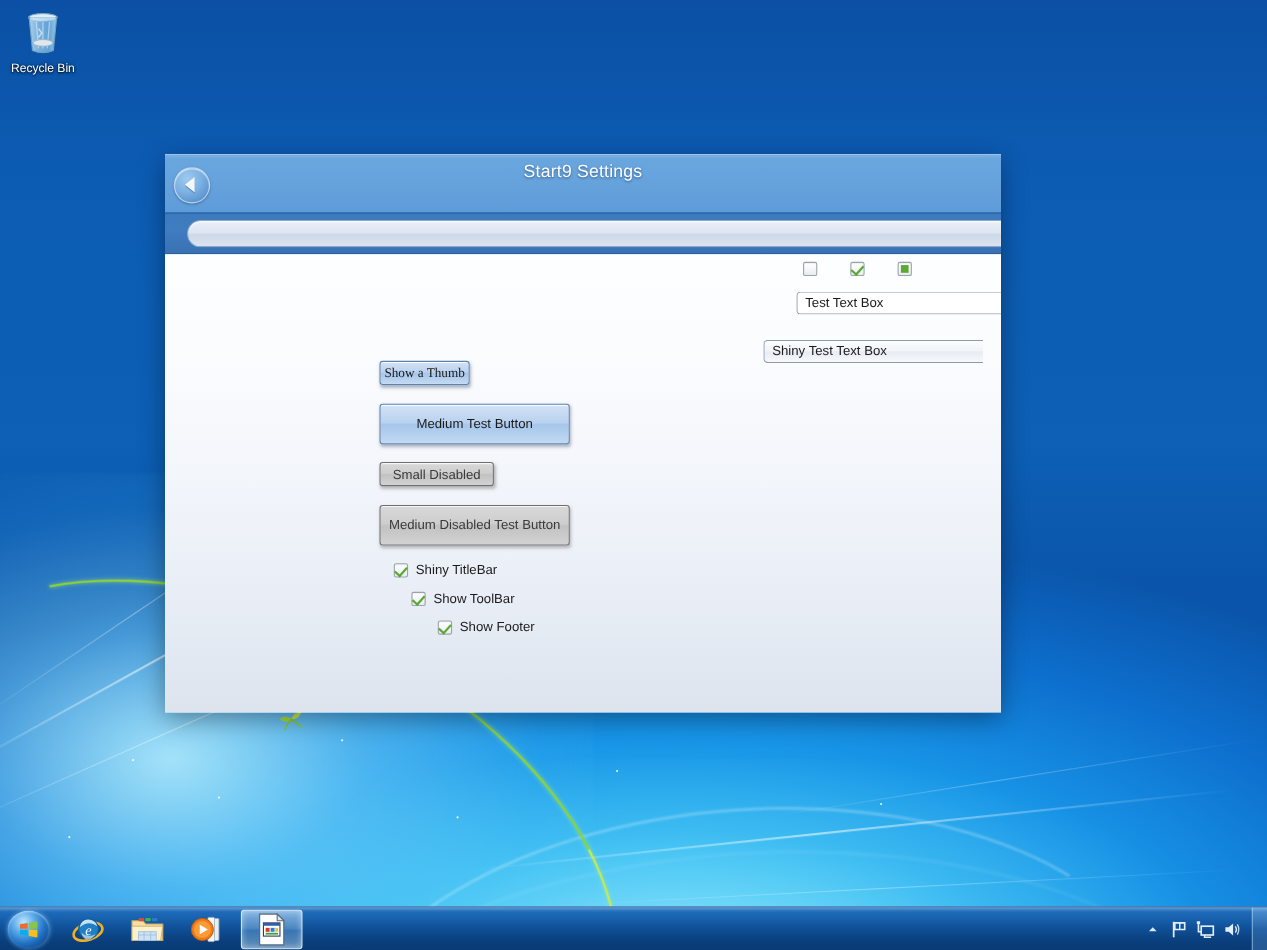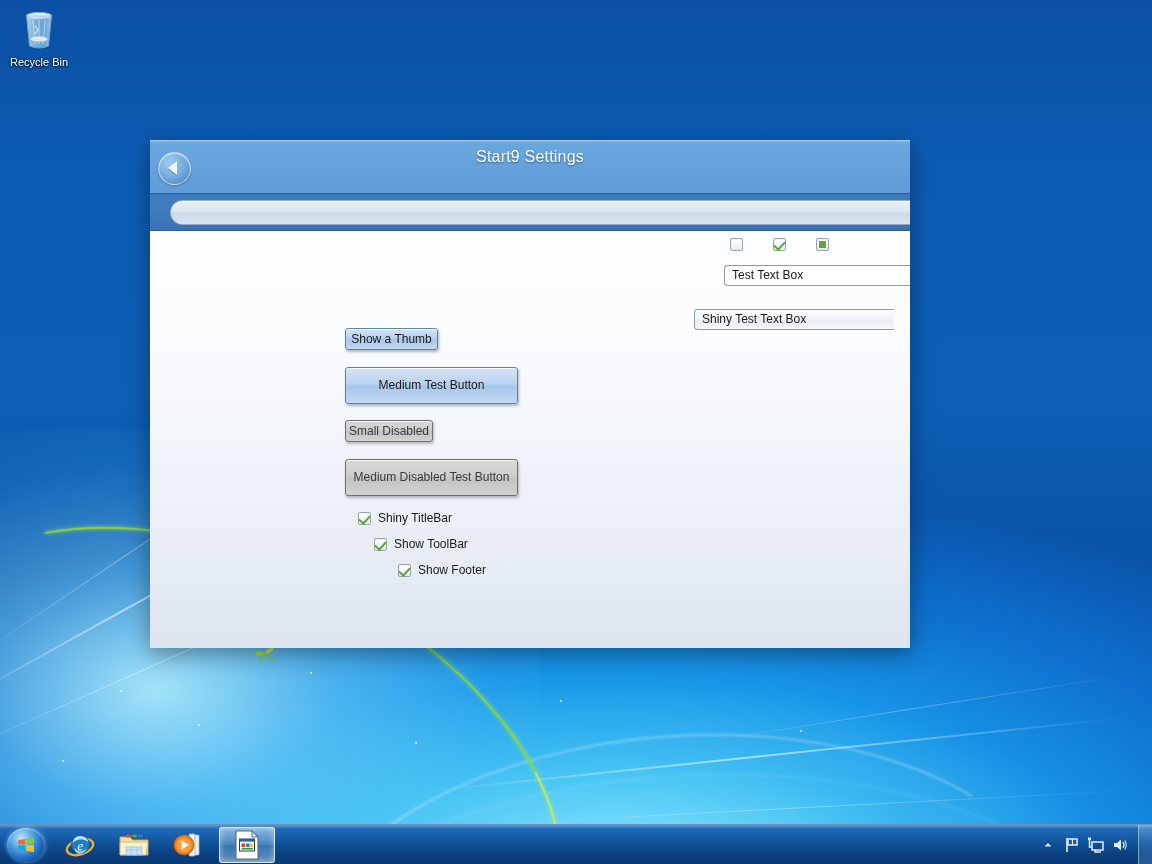--- a/index.html
+++ b/index.html
@@ -186,23 +186,23 @@
     box-shadow: inset 0 1px 0 rgba(255,255,255,0.85), 1px 2px 3px rgba(60,80,110,0.40);
   }
   .btn.gray {
     background: linear-gradient(180deg, #d8d8d8 0%, #cecece 46%, #c2c2c2 52%, #d2d2d2 100%);
     border: 1px solid #6f6f6f;
     border-radius: 3px;
     color: #3a3a3a;
     box-shadow: inset 0 1px 0 rgba(255,255,255,0.75), 1px 2px 3px rgba(70,70,70,0.35);
     cursor: default;
   }
-  #btn-thumb  { left: 195px; top: 97px; width: 93px;  height: 22px; line-height: 20px; }
+  #btn-thumb  { left: 195px; top: 97px; width: 82px;  height: 22px; line-height: 20px; font-family: Liberation Serif, serif; }
   #btn-medium { left: 195px; top: 136px; width: 173px; height: 37px; line-height: 35px; }
-  #btn-small-disabled  { left: 195px; top: 189px; width: 88px;  height: 22px; line-height: 20px; }
+  #btn-small-disabled  { left: 195px; top: 189px; width: 104px;  height: 22px; line-height: 20px; }
   #btn-medium-disabled { left: 195px; top: 228px; width: 173px; height: 37px; line-height: 35px; }
 
   
   .check-row {
     position: absolute;
     left: 208px;
     font-size: 12px;
     color: #1a1a1a;
     display: flex;
     align-items: center;

